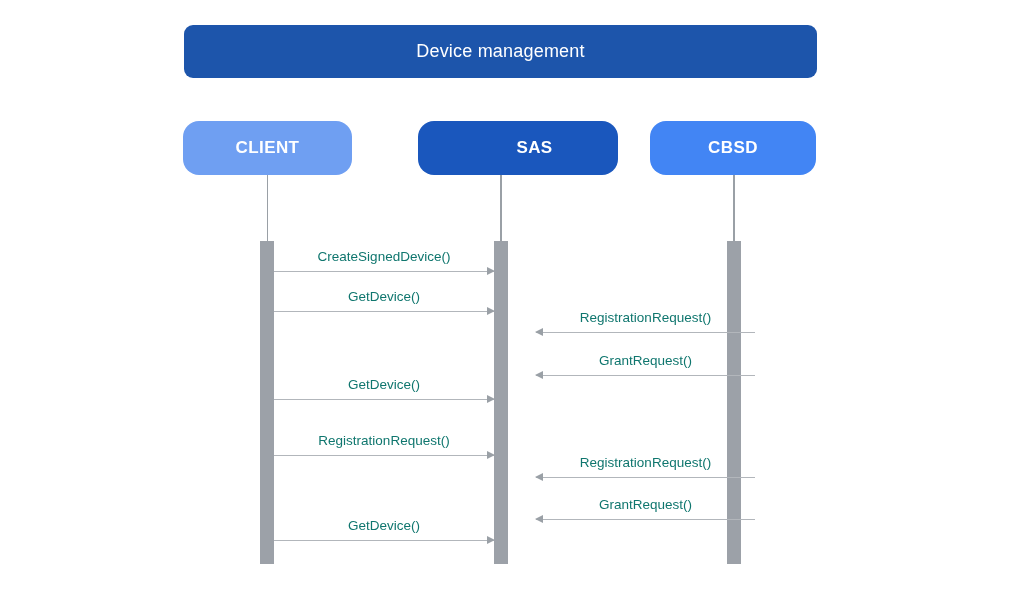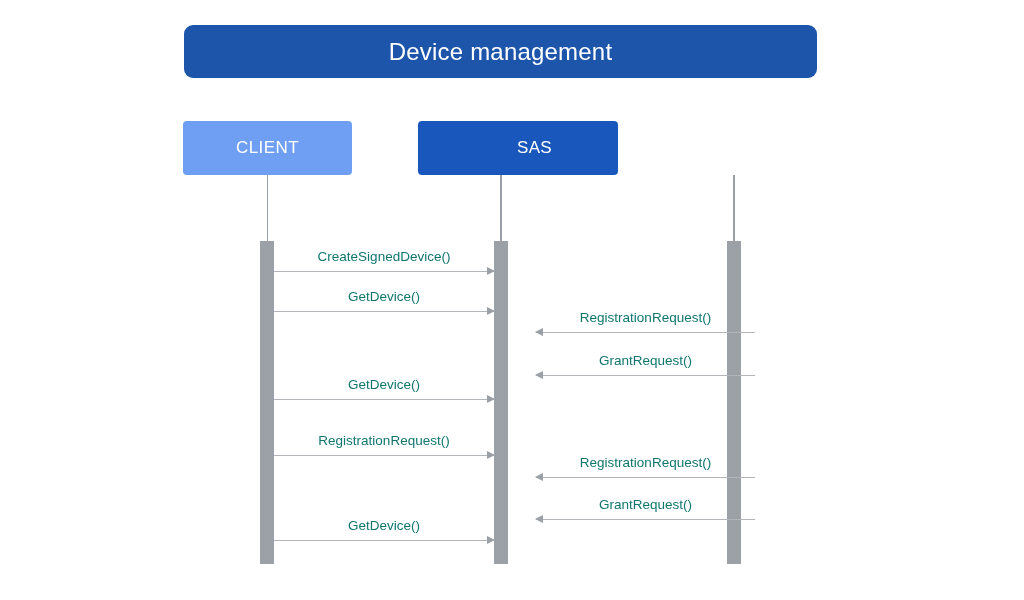--- a/index.html
+++ b/index.html
@@ -16,34 +16,34 @@
   }
 
   
   .banner {
     position: absolute;
     left: 184px; top: 25px;
     width: 633px; height: 53px;
     border-radius: 9px;
     display: flex; align-items: center; justify-content: center;
     color: #ffffff;
-    font-size: 24px;
+    font-size: 18px;
     font-weight: 500;
     letter-spacing: 0.2px;
   }
 
   
   .actor {
     position: absolute;
     top: 121px; height: 54px;
-    border-radius: 4px;
+    border-radius: 16px;
     display: flex; align-items: center; justify-content: center;
     color: #ffffff;
     font-size: 17px;
-    font-weight: normal;
+    font-weight: bold;
     letter-spacing: 0.4px;
   }
   .actor-client { left: 183px; width: 169px; }
   .actor-sas    { left: 418px; width: 167px; }
   .actor-cbsd   { left: 650px; width: 166px; }
 
   
   .lifeline {
     position: absolute;
     top: 175px; height: 66px;
@@ -94,20 +94,21 @@
 </style>
 </head>
 <body>
 
 <div class="canvas">
 
   <div class="banner" style="background-color: rgb(29, 85, 171);">Device management</div>
 
   <div class="actor actor-client" style="background-color: rgb(111, 159, 242);">CLIENT</div>
   <div class="actor actor-sas" style="background-color: rgb(26, 87, 189); padding-left: 33px;">SAS</div>
+  <div class="actor actor-cbsd" style="background-color: rgb(66, 133, 244);">CBSD</div>
 
   <div class="lifeline lifeline-client"></div>
   <div class="lifeline lifeline-sas"></div>
   <div class="lifeline lifeline-cbsd"></div>
 
   <div class="activation activation-client"></div>
   <div class="activation activation-sas"></div>
   <div class="activation activation-cbsd"></div>
 
   <div class="msg msg-lr" style="top:249px">

